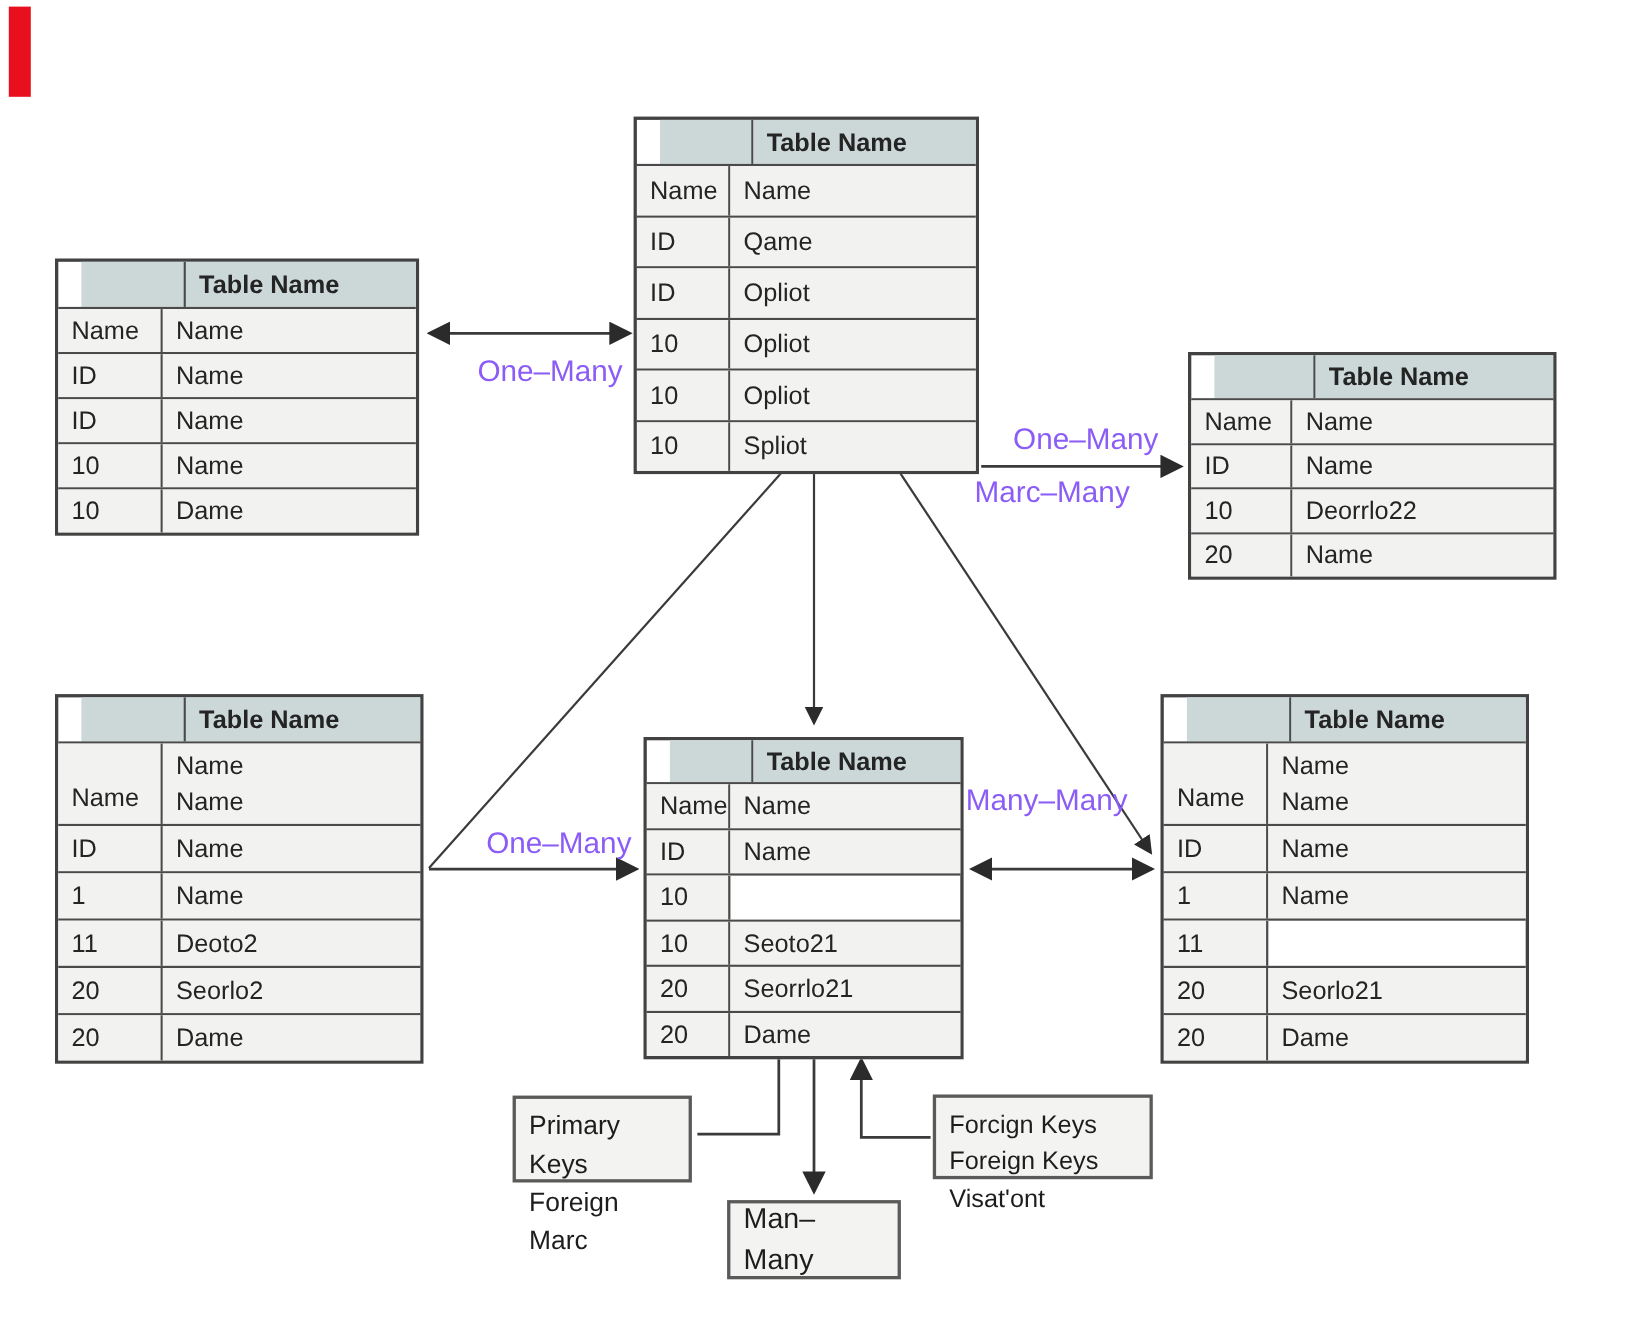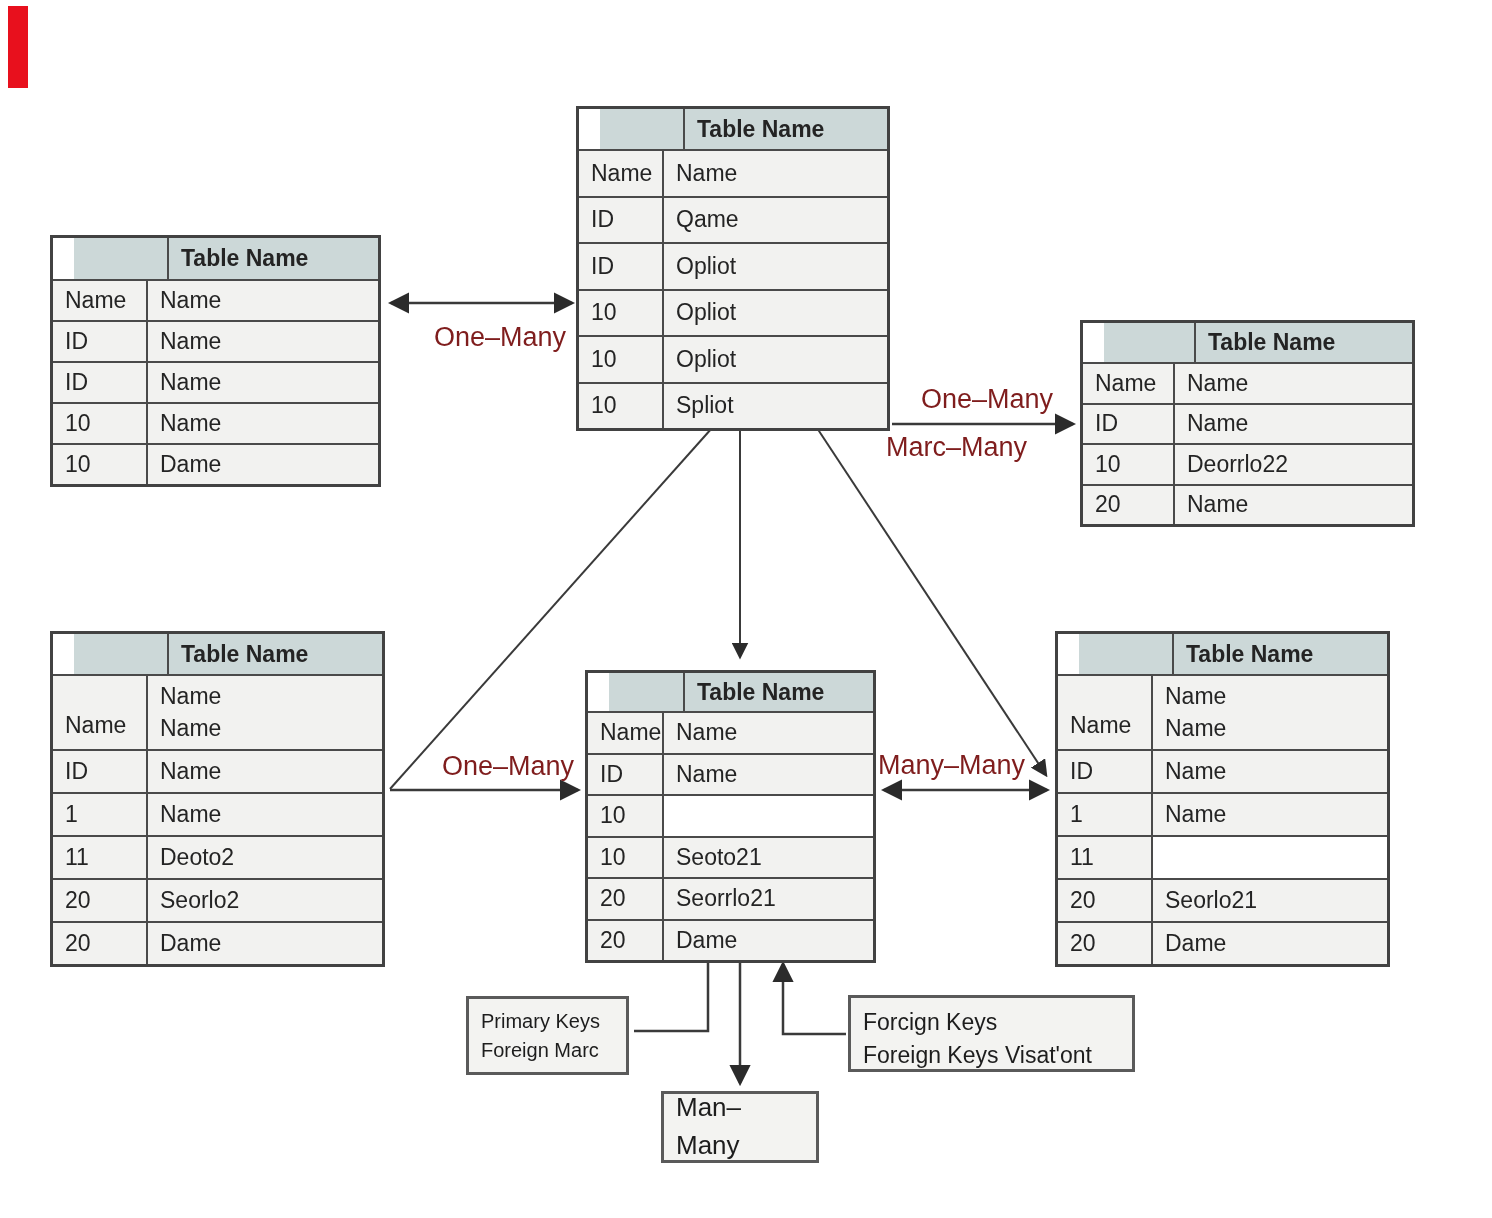--- a/index.html
+++ b/index.html
@@ -17,25 +17,25 @@
   .trow.thead{height:var(--hh);margin-left:21px;}
   .trow.tall{height:var(--dh,75px);}
   .tcell{display:flex;align-items:center;box-sizing:border-box;
     padding-left:12px;font-size:23px;background:#f2f2f0;overflow:hidden;white-space:nowrap;}
   .c1{width:var(--c1);flex:none;border-right:2px solid #4a4a4a;}
   .c2{flex:1;}
   .thead .tcell{background:#ccd8d8;font-weight:bold;}
   .tall .c1{align-items:flex-end;padding-bottom:10px;}
   .tall .c2{flex-direction:column;align-items:flex-start;justify-content:center;line-height:1.35;}
   
-  .rel-label{position:absolute;font-size:27px;white-space:nowrap;color:#7f1d1d;}
+  .rel-label{position:absolute;font-size:27px;white-space:nowrap;color:#8b5cf6;}
   
   .legend-box{
     position:absolute;background:#f3f3f1;border:3px solid #5a5a5a;box-sizing:border-box;
-    font-size:20px;line-height:1.45;padding:8px 12px;color:#1d1d1d;
+    font-size:24px;line-height:1.45;padding:8px 12px;color:#1d1d1d;
   }
   .legend-box.center{display:flex;align-items:center;justify-content:center;font-size:26px;}
   
   #connectors{position:absolute;left:0;top:0;pointer-events:none;}
   
   .red-mark{position:absolute;left:8px;top:6px;width:20px;height:82px;background:#e8101d;}
 </style>
 </head>
 <body>
 
@@ -294,28 +294,28 @@
         <div class="tcell c2">
           <div>Dame</div>
         </div>
       </div>
     </div>
 
   <div class="rel-label" style="left:434px;top:322px;">One–Many</div>
   <div class="rel-label" style="left:921px;top:384px;">One–Many</div>
   <div class="rel-label" style="left:886px;top:432px;">Marc–Many</div>
   <div class="rel-label" style="left:442px;top:751px;">One–Many</div>
-  <div class="rel-label" style="left:878px;top:750px;">Many–Many</div>
+  <div class="rel-label" style="left:878px;top:712px;">Many–Many</div>
 
   <div class="legend-box" style="left:466px;top:996px;width:163px;height:79px;">
     <div>Primary Keys</div>
     <div>Foreign Marc</div>
   </div>
 
-  <div class="legend-box" style="left:848px;top:995px;width:287px;height:77px;font-size:23px;">
+  <div class="legend-box" style="left:848px;top:995px;width:200px;height:77px;font-size:23px;">
     <div>Forcign Keys</div>
     <div>Foreign Keys Visat'ont</div>
   </div>
 
   <div class="legend-box center" style="left:661px;top:1091px;width:158px;height:72px;">
     <span>Man–Many</span>
   </div>
 
 </div>
 

